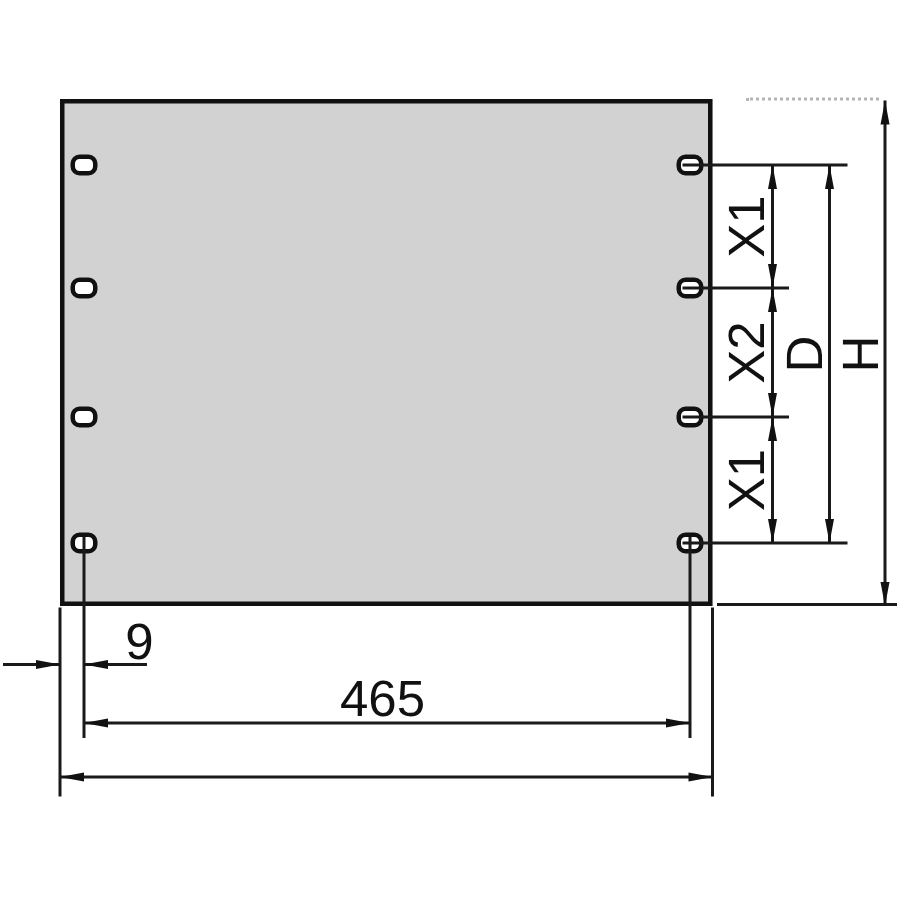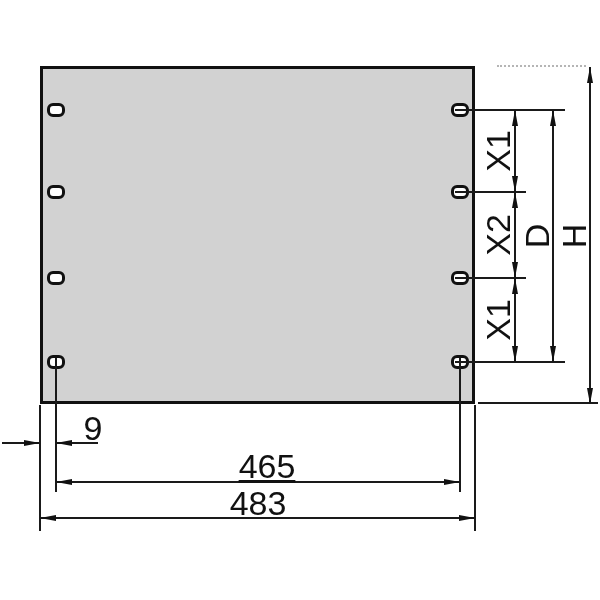--- a/index.html
+++ b/index.html
@@ -128,21 +128,20 @@
   <div class="arr a-right" style="left:24px; top:439.5px;"></div>
   <div class="arr a-left" style="left:56px; top:439.5px;"></div>
 
   <div class="arr a-left" style="left:56px;  top:478.5px;"></div>
   <div class="arr a-right" style="left:444px; top:478.5px;"></div>
 
   <div class="arr a-left" style="left:40px;  top:514.5px;"></div>
   <div class="arr a-right" style="left:459px; top:514.5px;"></div>
 
   <span class="lbl" style="left:93px;  top:428px;">9</span>
-  <span class="lbl" style="left:267px; top:466px;text-decoration:underline;">465</span>
-  <span class="lbl" style="left:258px; top:503px;">483</span>
+  <span class="lbl" style="left:255px; top:466px;">465</span>
   <span class="lbl rot" style="left:498px; top:151px;">X1</span>
   <span class="lbl rot" style="left:498px; top:235px;">X2</span>
   <span class="lbl rot" style="left:498px; top:320px;">X1</span>
   <span class="lbl rot" style="left:537px; top:236px;">D</span>
   <span class="lbl rot" style="left:574px; top:236px;">H</span>
 
 </div>
 
 </body></html>

